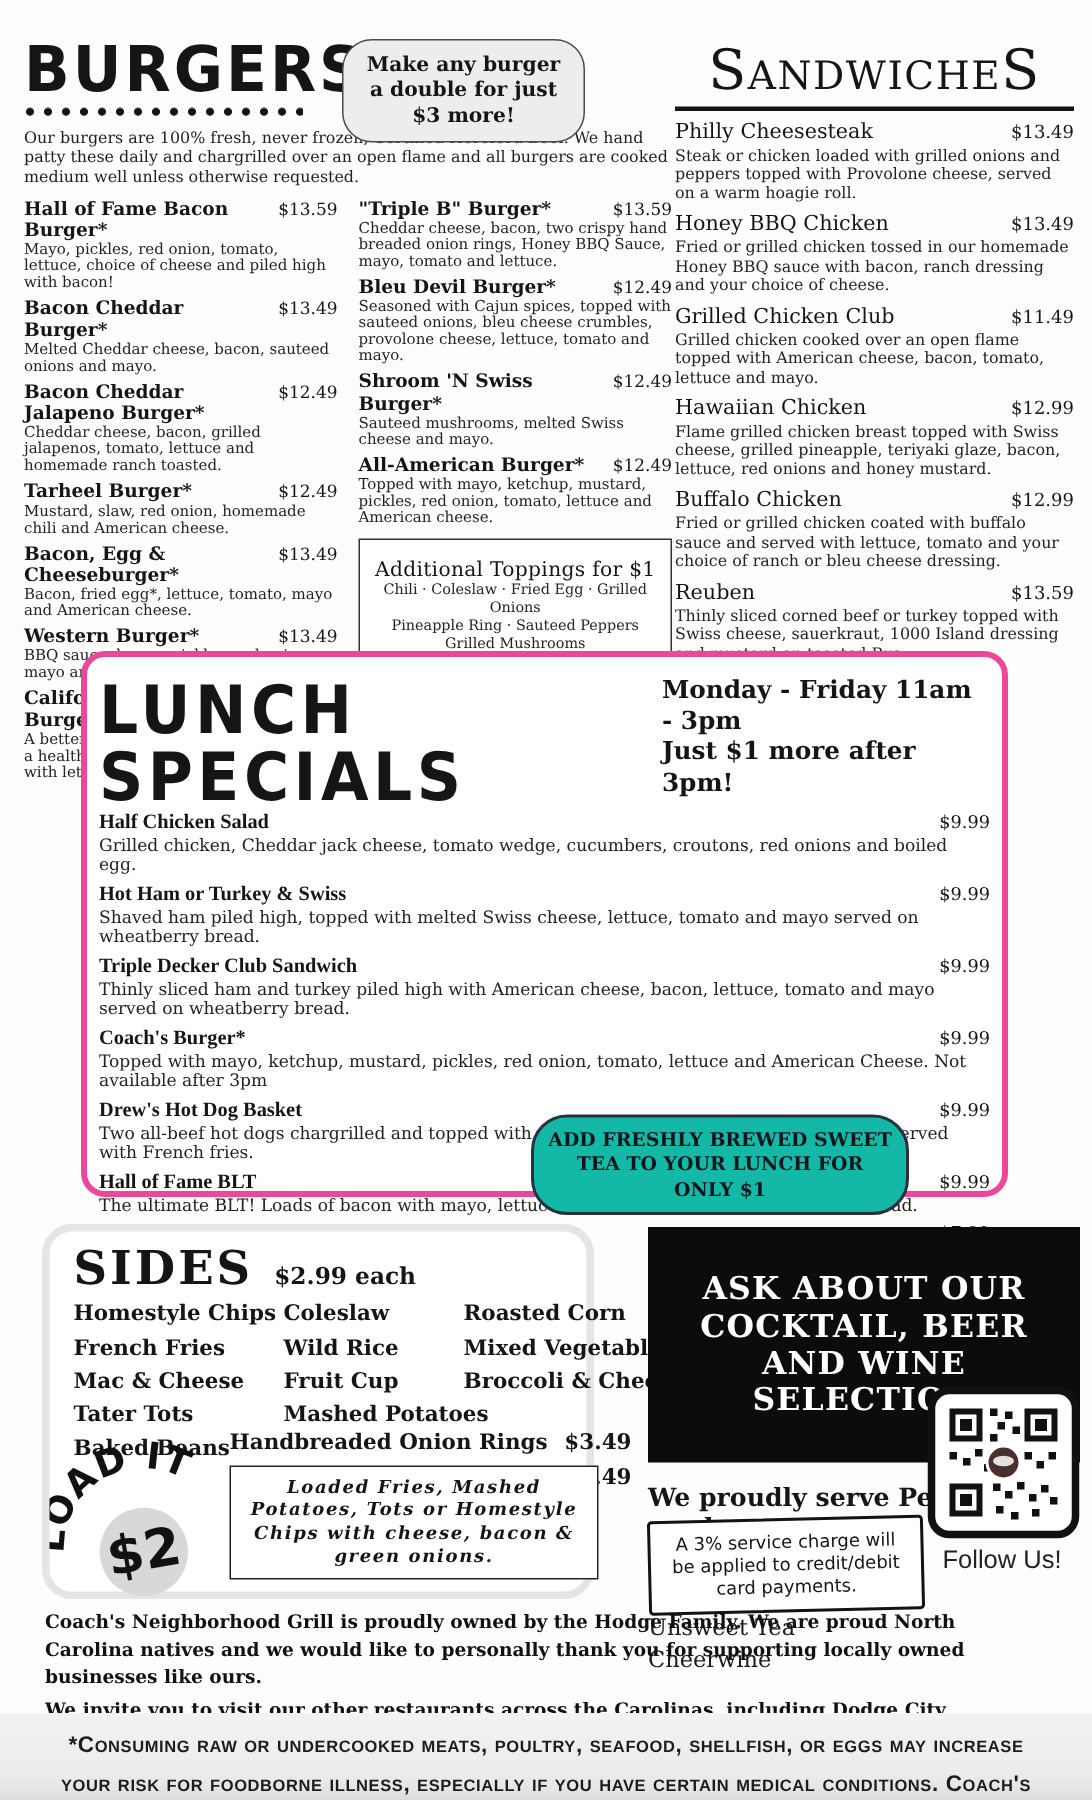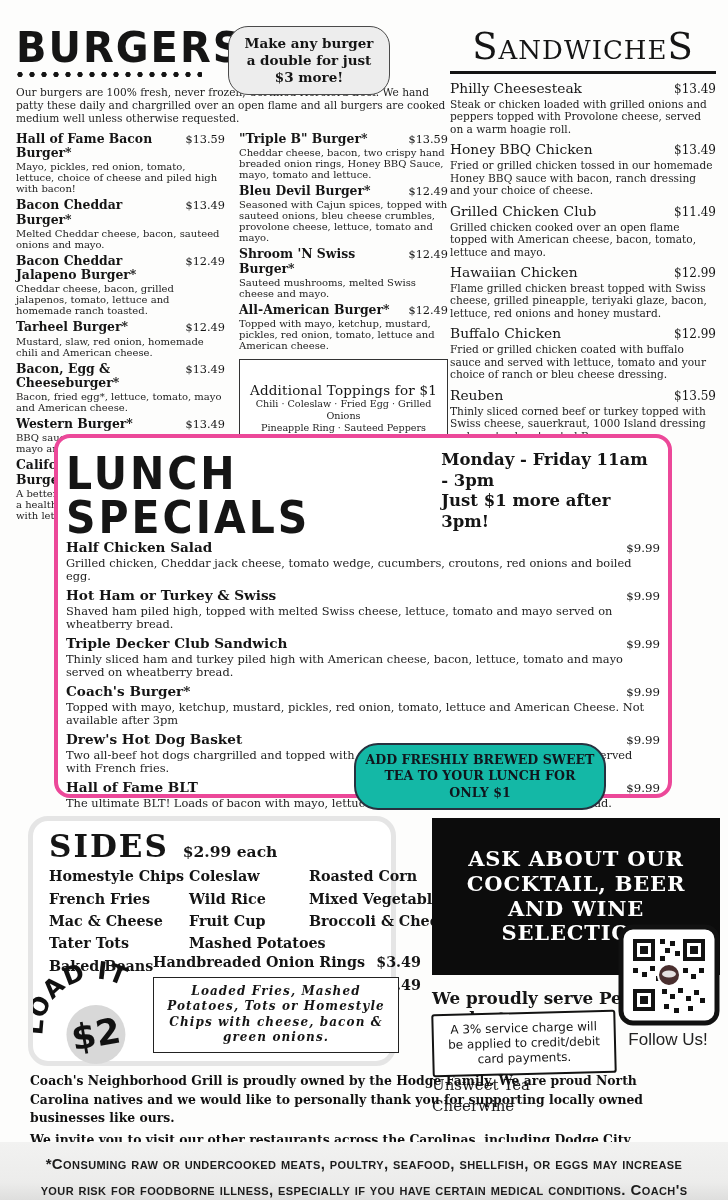--- a/index.html
+++ b/index.html
@@ -32,21 +32,21 @@
   .bcol { width:209px; }
 
   .mi { margin-top:4px; }
   .mh { display:flex; justify-content:space-between; align-items:baseline; gap:6px; }
   .mn { font-weight:bold; font-size:12.4px; line-height:1.15; }
   .mp { font-size:11.3px; white-space:nowrap; }
   .md { font-size:10px; line-height:1.1; color:#222; margin-top:1px; }
 
   .topping-box {
     border:1.5px solid #333; background:#fff; margin-top:8px;
-    padding:22px 6px 6px; text-align:center;
+    padding:12px 6px 6px; text-align:center;
   }
   .tb-title { font-size:13.5px; font-weight:500; letter-spacing:0.2px; }
   .tb-line { font-size:9.6px; line-height:1.25; color:#222; }
 
   .sand-block { position:absolute; left:450px; top:28px; width:266px; }
   .sand-title {
     font-variant:small-caps; font-size:37px; font-weight:500; letter-spacing:1px;
     text-align:center; line-height:1; padding-bottom:6px; border-bottom:3.5px solid #141414;
   }
   .sand-items .mn { font-size:13.8px; font-weight:normal; }
@@ -61,21 +61,21 @@
     padding:10px 8px 8px;
   }
   .lunch-head { display:flex; gap:18px; align-items:flex-start; }
   .lunch-title {
     font-family:"DejaVu Sans", sans-serif; font-weight:800; font-size:41px;
     letter-spacing:3px; transform:scaleY(1.08); transform-origin:left top; line-height:1; margin-top:4px;
   }
   .lunch-sched { font-weight:bold; font-size:16.5px; line-height:1.25; margin-top:2px; }
   .lunch-items { margin-top:6px; }
   .lunch-items .mi { margin-top:4px; }
-  .lunch-items .mn { font-size:13.6px; }
+  .lunch-items .mn { font-size:13.6px;font-family:Liberation Serif, serif; }
   .lunch-items .mp { font-size:11.8px; }
   .lunch-items .md { font-size:11.4px; line-height:1.2; }
   .tea-pill {
     position:absolute; left:296px; bottom:-16px; width:252px;
     background:#14b8a6; border:2px solid #27313f; border-radius:24px;
     padding:7px 8px; text-align:center; font-weight:bold; font-size:12.6px;
     line-height:1.3; color:#10151c;
   }
 
   

